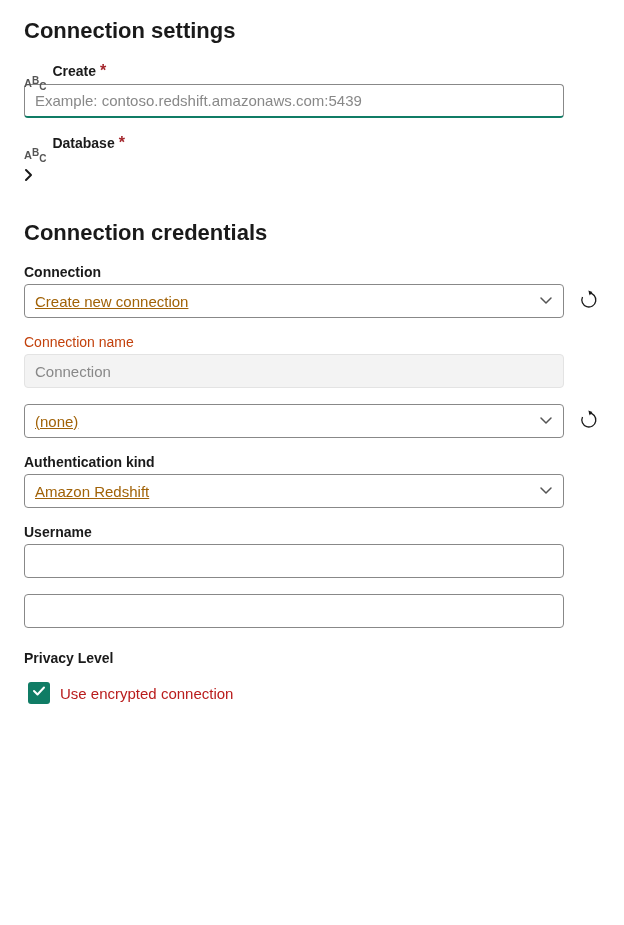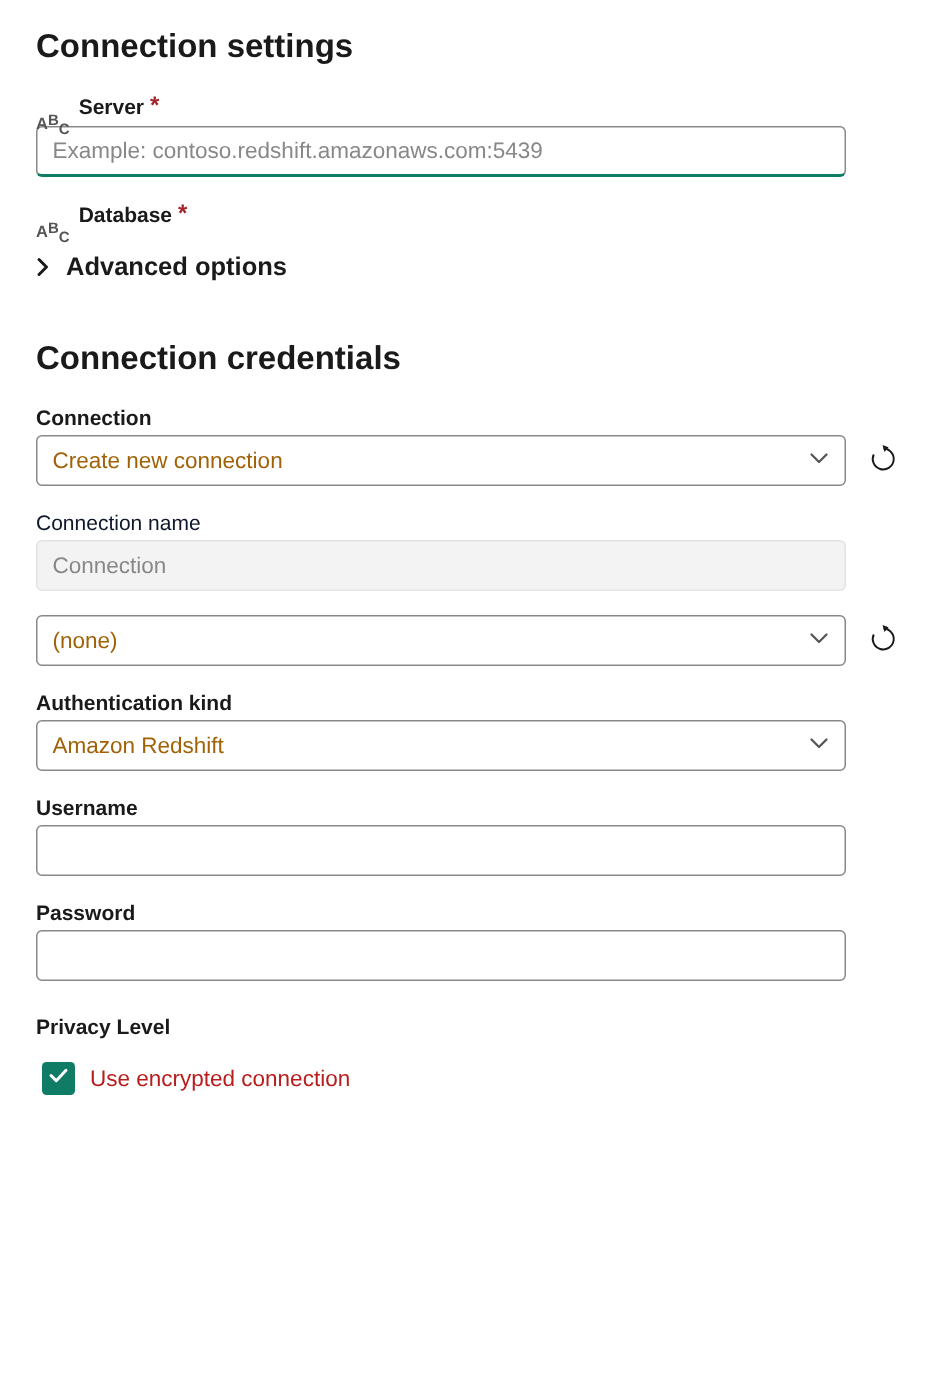--- a/index.html
+++ b/index.html
@@ -42,21 +42,21 @@
       font-size: 10px;
       position: relative;
       bottom: -3px;
     }
     .field-label {
       font-size: 14px;
       font-weight: 600;
       color: #1a1a1a;
     }
     .field-label.disabled {
-      color: #0f172a;
+      color: #c2410c;
       font-weight: 400;
     }
     .required-star {
       color: #a4262c;
       margin-left: 4px;
       font-weight: 600;
     }
     .text-input, .select-input {
       width: 540px;
       height: 34px;
@@ -84,20 +84,21 @@
       position: relative;
       width: 540px;
       display: inline-block;
       vertical-align: middle;
     }
     .select-input {
       appearance: none;
       -webkit-appearance: none;
       padding-right: 21px;
       cursor: pointer;
+      text-decoration: underline;
     }
     .chevron-down {
       position: absolute;
       right: 11px;
       top: 50%;
       transform: translateY(-50%);
       pointer-events: none;
     }
     .row-with-refresh {
       display: flex;
@@ -160,41 +161,40 @@
     }
   </style>
 </head>
 <body>
 
 <h2 class="section-title">Connection settings</h2>
 
 <div class="field-group">
   <div class="field-label-row">
     <span class="type-icon">A<span class="sup">B</span><span class="sub">C</span></span>
-    <span class="field-label">Server</span>
+    <span class="field-label">Create</span>
     <span class="required-star">*</span>
   </div>
   <input class="text-input focused" type="text" placeholder="Example: contoso.redshift.amazonaws.com:5439" style="">
 </div>
 
 <div class="field-group">
   <div class="field-label-row">
     <span class="type-icon">A<span class="sup">B</span><span class="sub">C</span></span>
     <span class="field-label">Database</span>
     <span class="required-star">*</span>
   </div>
 </div>
 
 <div class="expander">
   <span class="chev">
     <svg width="10" height="14" viewBox="0 0 10 14">
         <path d="M2 2 L7 7 L2 12" stroke="#1a1a1a" stroke-width="2" fill="none" stroke-linecap="round" stroke-linejoin="round"></path>
       </svg>
   </span>
-  <span class="expander-label">Advanced options</span>
 </div>
 
 <div class="spacer-above-h2"></div>
 
 <h2 class="section-title">Connection credentials</h2>
 
 <div class="field-group">
   <div class="field-label-row">
     <span class="field-label">Connection</span>
   </div>
@@ -261,23 +261,20 @@
 </div>
 
 <div class="field-group">
   <div class="field-label-row">
     <span class="field-label">Username</span>
   </div>
   <input class="text-input" type="text" style="">
 </div>
 
 <div class="field-group gap-bottom">
-  <div class="field-label-row">
-    <span class="field-label">Password</span>
-  </div>
   <input class="text-input" type="password" style="">
 </div>
 
 <div class="field-group">
   <div class="field-label-row">
     <span class="field-label">Privacy Level</span>
   </div>
 </div>
 
 <div class="checkbox-row">

